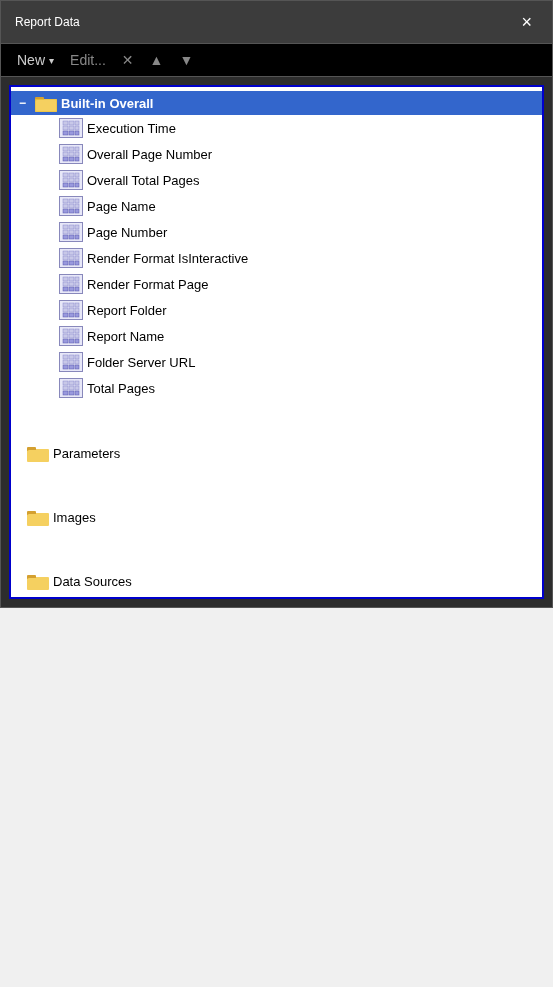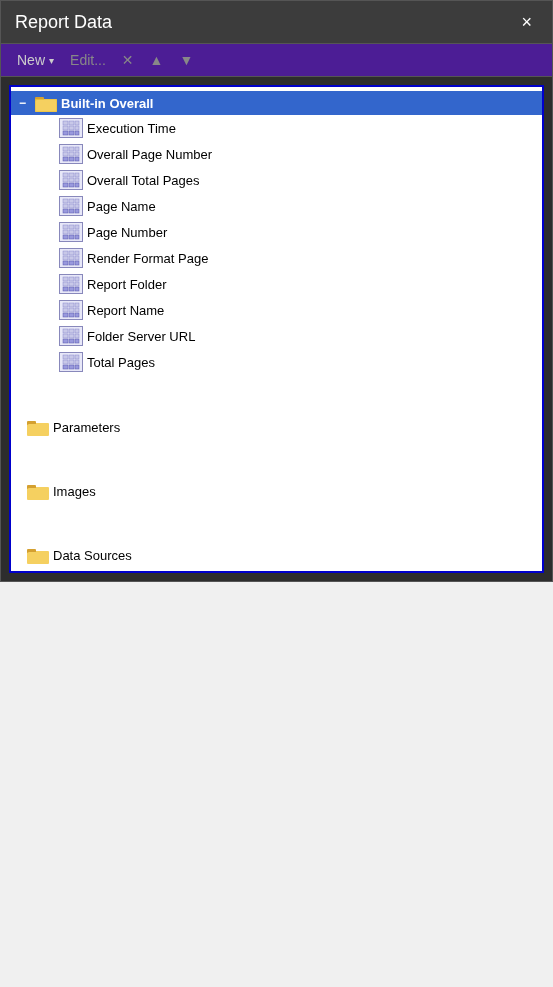--- a/index.html
+++ b/index.html
@@ -26,36 +26,36 @@
       background: #3c3c3c;
       display: flex;
       align-items: center;
       justify-content: space-between;
       padding: 10px 14px;
       border-bottom: 1px solid #555;
     }
 
     .panel-title {
       color: #ffffff;
-      font-size: 18px;
+      font-size: 12px;
       font-weight: 400;
     }
 
     .close-btn {
       color: #ffffff;
       font-size: 18px;
       cursor: pointer;
       background: none;
       border: none;
       line-height: 1;
       padding: 2px 6px;
     }
 
     .toolbar {
-      background: #4c1d95;
+      background: #000000;
       display: flex;
       align-items: center;
       padding: 6px 10px;
       gap: 4px;
       border-bottom: 1px solid #555;
     }
 
     .toolbar-btn {
       color: #cccccc;
       font-size: 14px;
@@ -275,20 +275,36 @@
       <rect x="7" y="1" width="5" height="4" fill="#c8c8e8" stroke="#8888cc" stroke-width="0.5"></rect>
       <rect x="13" y="1" width="4" height="4" fill="#c8c8e8" stroke="#8888cc" stroke-width="0.5"></rect>
       <rect x="1" y="6" width="5" height="4" fill="#c8c8e8" stroke="#8888cc" stroke-width="0.5"></rect>
       <rect x="7" y="6" width="5" height="4" fill="#c8c8e8" stroke="#8888cc" stroke-width="0.5"></rect>
       <rect x="13" y="6" width="4" height="4" fill="#c8c8e8" stroke="#8888cc" stroke-width="0.5"></rect>
       <rect x="1" y="11" width="5" height="4" fill="#9999dd" stroke="#5555aa" stroke-width="0.5"></rect>
       <rect x="7" y="11" width="5" height="4" fill="#9999dd" stroke="#5555aa" stroke-width="0.5"></rect>
       <rect x="13" y="11" width="4" height="4" fill="#9999dd" stroke="#5555aa" stroke-width="0.5"></rect>
     </svg>
           </span>
+          <span class="item-label">Render Format IsInteractive</span>
+        </div>
+        <div class="tree-item child">
+          <span style="width: 24px; height: 20px; flex-shrink: 0; border: 1px solid rgb(136, 136, 187); background: rgb(232, 232, 248); display: inline-flex; align-items: center; justify-content: center;">
+            <svg width="18" height="16" viewBox="0 0 18 16" xmlns="http://www.w3.org/2000/svg">
+      <rect x="1" y="1" width="5" height="4" fill="#c8c8e8" stroke="#8888cc" stroke-width="0.5"></rect>
+      <rect x="7" y="1" width="5" height="4" fill="#c8c8e8" stroke="#8888cc" stroke-width="0.5"></rect>
+      <rect x="13" y="1" width="4" height="4" fill="#c8c8e8" stroke="#8888cc" stroke-width="0.5"></rect>
+      <rect x="1" y="6" width="5" height="4" fill="#c8c8e8" stroke="#8888cc" stroke-width="0.5"></rect>
+      <rect x="7" y="6" width="5" height="4" fill="#c8c8e8" stroke="#8888cc" stroke-width="0.5"></rect>
+      <rect x="13" y="6" width="4" height="4" fill="#c8c8e8" stroke="#8888cc" stroke-width="0.5"></rect>
+      <rect x="1" y="11" width="5" height="4" fill="#9999dd" stroke="#5555aa" stroke-width="0.5"></rect>
+      <rect x="7" y="11" width="5" height="4" fill="#9999dd" stroke="#5555aa" stroke-width="0.5"></rect>
+      <rect x="13" y="11" width="4" height="4" fill="#9999dd" stroke="#5555aa" stroke-width="0.5"></rect>
+    </svg>
+          </span>
           <span class="item-label">Render Format Page</span>
         </div>
         <div class="tree-item child">
           <span style="width: 24px; height: 20px; flex-shrink: 0; border: 1px solid rgb(136, 136, 187); background: rgb(232, 232, 248); display: inline-flex; align-items: center; justify-content: center;">
             <svg width="18" height="16" viewBox="0 0 18 16" xmlns="http://www.w3.org/2000/svg">
       <rect x="1" y="1" width="5" height="4" fill="#c8c8e8" stroke="#8888cc" stroke-width="0.5"></rect>
       <rect x="7" y="1" width="5" height="4" fill="#c8c8e8" stroke="#8888cc" stroke-width="0.5"></rect>
       <rect x="13" y="1" width="4" height="4" fill="#c8c8e8" stroke="#8888cc" stroke-width="0.5"></rect>
       <rect x="1" y="6" width="5" height="4" fill="#c8c8e8" stroke="#8888cc" stroke-width="0.5"></rect>
       <rect x="7" y="6" width="5" height="4" fill="#c8c8e8" stroke="#8888cc" stroke-width="0.5"></rect>

